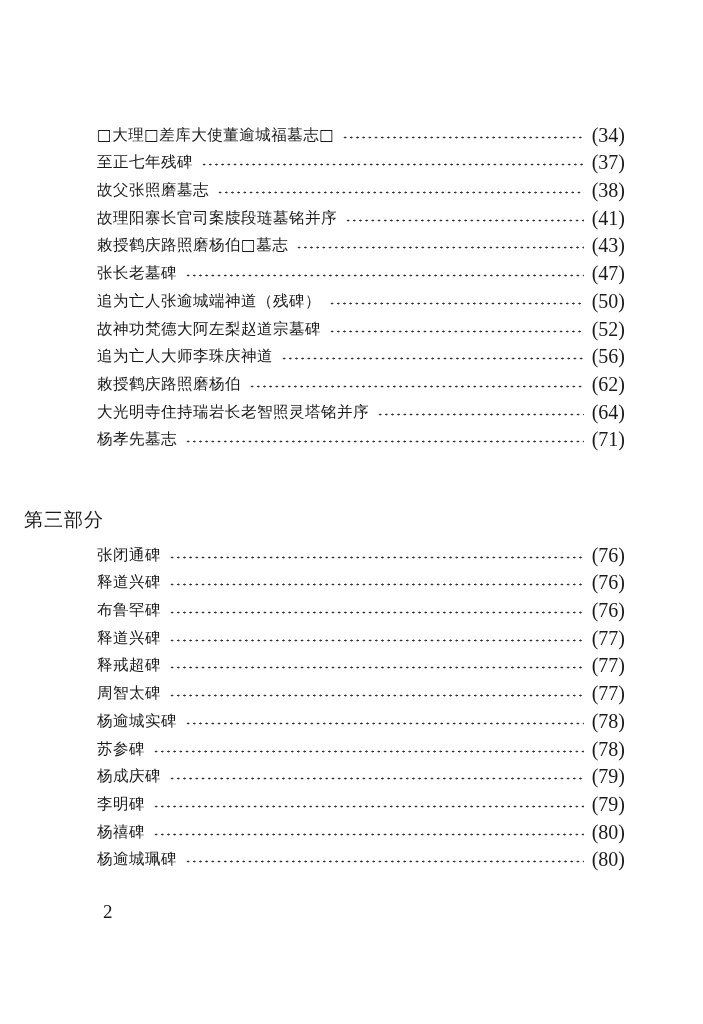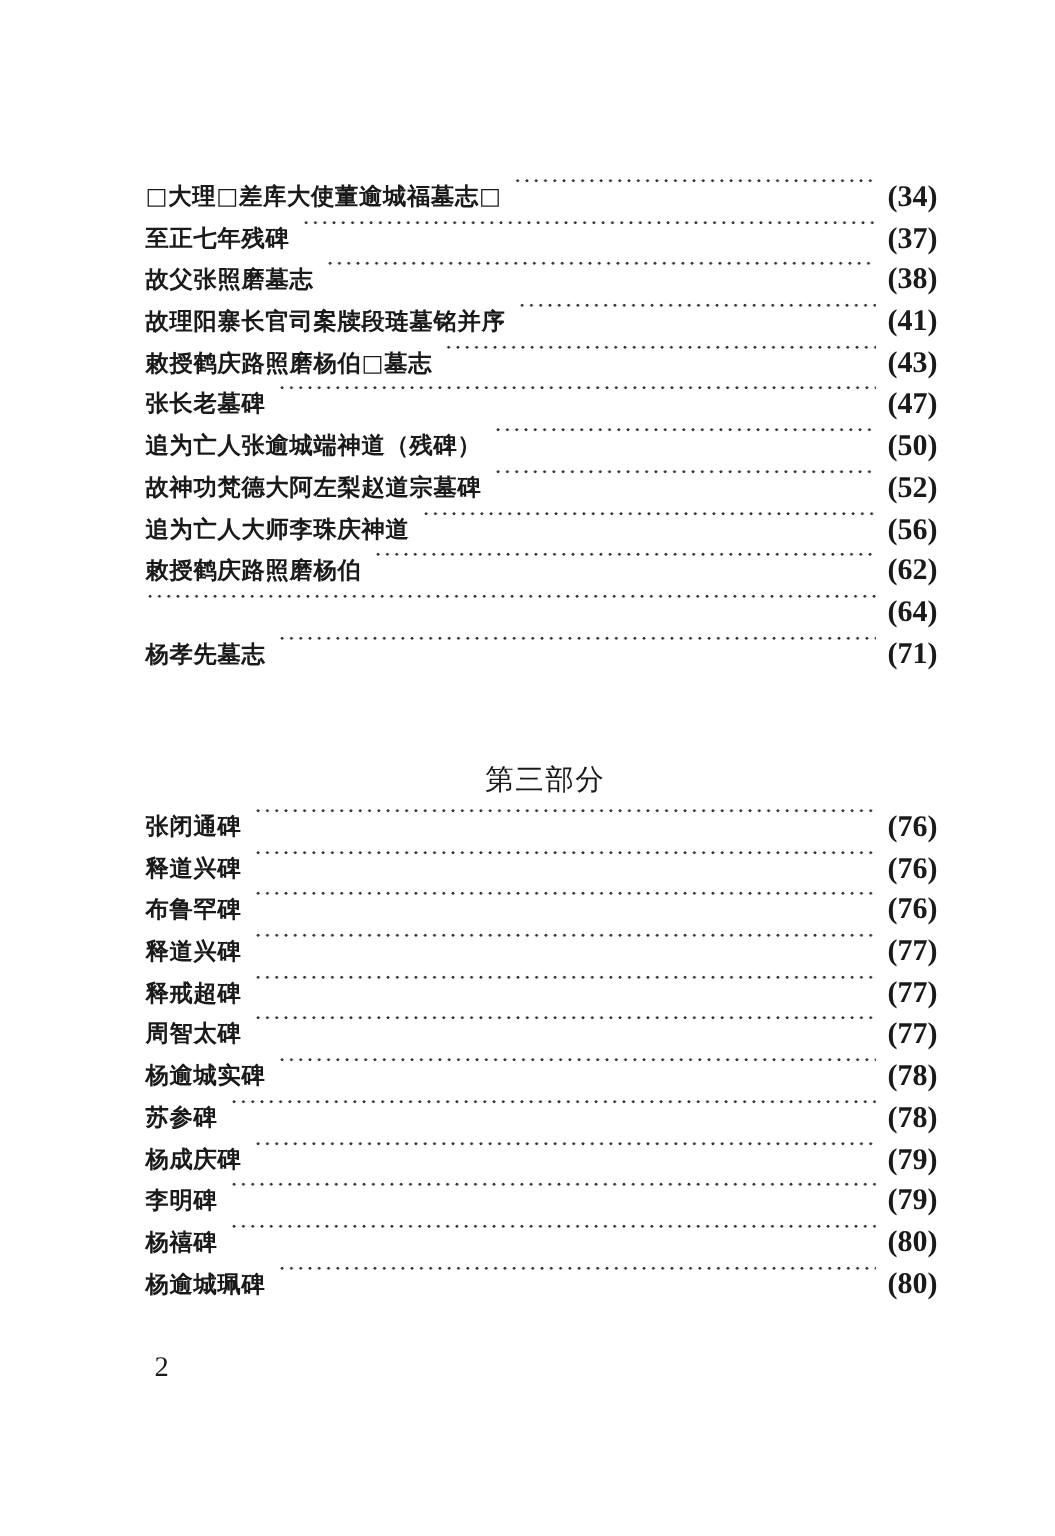--- a/index.html
+++ b/index.html
@@ -4,32 +4,32 @@
 <style>
   html, body { margin: 0; padding: 0; }
   body {
     width: 703px; height: 1024px; background: #ffffff; position: relative; overflow: hidden;
     font-family: "DejaVu Serif", "Liberation Serif", serif; color: #1a1a1a;
   }
   .list { position: absolute; left: 97px; width: 528px; }
   .list-a { top: 119px; }
   .list-b { top: 539px; }
   .row {
-    display: flex; align-items: flex-start; height: 27.7px; font-size: 15.5px; line-height: 24px; font-weight: bold;
+    display: flex; align-items: flex-end; height: 27.7px; font-size: 15.5px; line-height: 24px;
   }
   .title { white-space: nowrap; padding-right: 8px; letter-spacing: 0.5px; }
   .leader {
     flex: 1; height: 1px; margin-bottom: 8px;
     background-image: radial-gradient(circle, #333 0.9px, transparent 1.1px);
     background-size: 6.2px 3px; background-repeat: repeat-x; background-position: left center;
     height: 3px;
   }
   .page { white-space: nowrap; padding-left: 8px; font-family: "Liberation Serif", serif; font-size: 20px; }
   .section-heading {
-    position: absolute; top: 507px; left: 0; width: 703px; text-align: center;
+    position: absolute; top: 507px; left: 0; width: 703px; text-align: left;
     font-size: 19px; letter-spacing: 1px; padding-left: 24px; box-sizing: border-box;
   }
   .page-number {
     position: absolute; top: 901px; left: 103px; font-family: "Liberation Serif", serif; font-size: 19px;
   }
 </style>
 </head>
 <body>
 
 <div class="list list-a">
@@ -77,20 +77,21 @@
       <span class="title">追为亡人大师李珠庆神道</span>
       <span class="leader"></span>
       <span class="page">(56)</span>
     </div>
   <div class="row">
       <span class="title">敕授鹤庆路照磨杨伯</span>
       <span class="leader"></span>
       <span class="page">(62)</span>
     </div>
   <div class="row">
+      <span class="title">大光明寺住持瑞岩长老智照灵塔铭并序</span>
       <span class="leader"></span>
       <span class="page">(64)</span>
     </div>
   <div class="row">
       <span class="title">杨孝先墓志</span>
       <span class="leader"></span>
       <span class="page">(71)</span>
     </div>
 </div>
 

